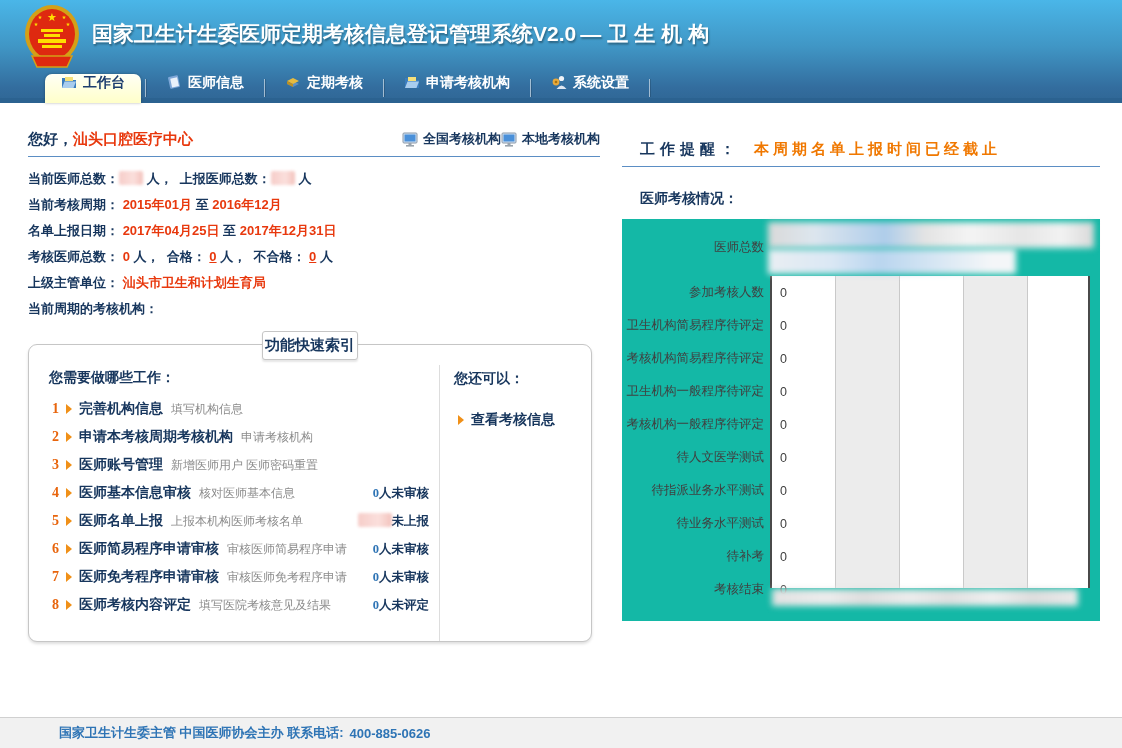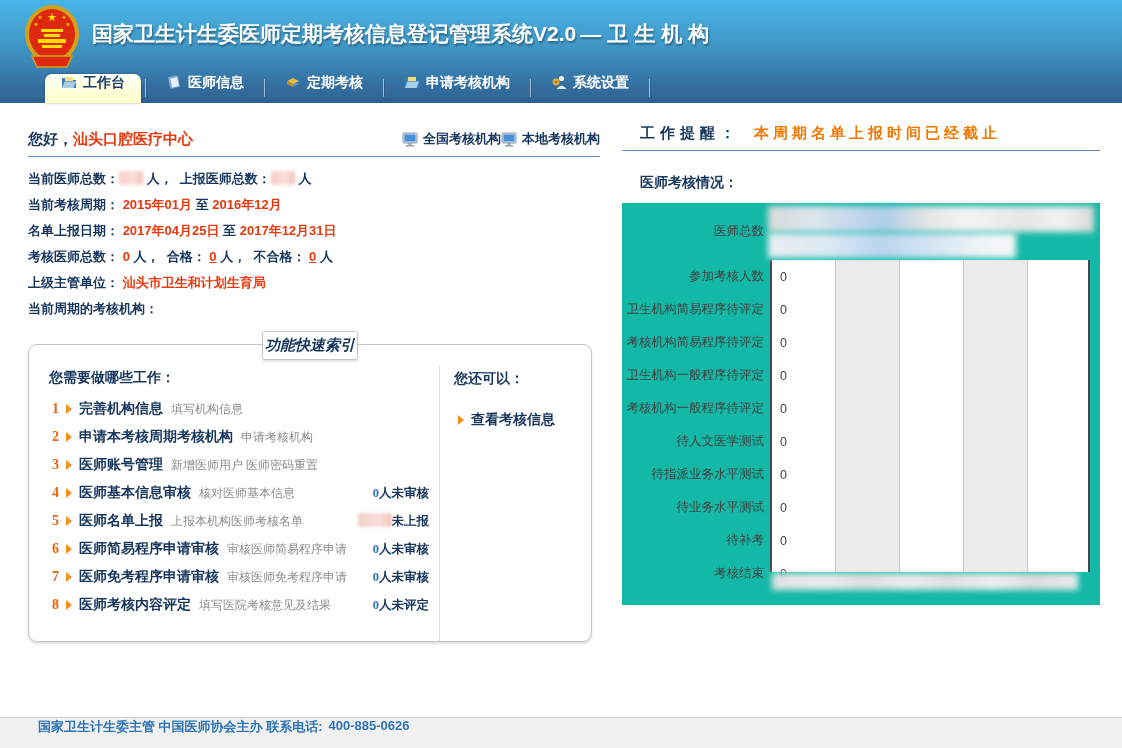--- a/index.html
+++ b/index.html
@@ -40,38 +40,38 @@
   .redlink { color:#e8380d; text-decoration:underline; cursor:pointer; }
   .redact-pink { display:inline-block; width:24px; height:14px; border-radius:2px; vertical-align:-2px;
     background:linear-gradient(90deg,#f6cdc9,#fbdfdc 60%,#f3c3bd); filter:blur(1.5px); }
   .redact-pink.w34 { width:34px; }
 
   
   .qpanel { position:relative; margin-top:22px; width:564px; height:298px;
     border:1px solid #c6c6c6; border-radius:9px; box-shadow:0 2px 3px rgba(0,0,0,.13); background:#fff; }
   .qpanel-title { position:absolute; top:-14px; left:50%; transform:translateX(-50%);
     background:#fff; border:1px solid #c6c6c6; border-radius:3px; padding:4px 2px;
-    font-size:15px; font-weight:bold; color:#17365d; box-shadow:0 2px 2px rgba(0,0,0,.10); white-space:nowrap;font-style:italic; }
+    font-size:15px; font-weight:bold; color:#17365d; box-shadow:0 2px 2px rgba(0,0,0,.10); white-space:nowrap; }
   .qpanel-cols { display:flex; height:100%; padding-top:20px; }
   .qcol-left { flex:1; padding:0 10px 0 20px;font-family:Liberation Serif, serif; }
   .qcol-right { width:152px; border-left:1px solid #ddd; padding:0 0 0 14px; }
   .qhead { font-size:14px; font-weight:bold; color:#17365d; height:30px; line-height:26px; }
   .qitem { display:flex; align-items:center; height:28px; cursor:pointer; }
   .qnum { color:#e8650d; font-weight:bold; font-size:14px; width:13px; text-align:center; }
   .tri { width:0; height:0; border-left:6px solid #f09018; border-top:5px solid transparent; border-bottom:5px solid transparent; margin:0 7px 0 4px; }
   .qtitle { font-size:14px; font-weight:bold; color:#17365d; margin-right:8px; white-space:nowrap; }
   .qdesc { font-size:12px; color:#8c8c8c; flex:1; white-space:nowrap; overflow:hidden; }
   .qstatus { font-size:12.5px; font-weight:bold; color:#17365d; white-space:nowrap; }
   .qstatus .n0 { color:#2e74b5; }
   .qlink-row { display:flex; align-items:center; margin-top:16px; cursor:pointer; }
   .qlink { font-size:14px; font-weight:bold; color:#17365d; }
 
   
   .right-pane { position:absolute; left:622px; top:0; width:478px; }
-  .reminder { margin-top:20px; margin-left:18px; height:20px; display:flex; gap:14px; align-items:center; white-space:nowrap; }
+  .reminder { margin-top:36px; margin-left:18px; height:20px; display:flex; gap:14px; align-items:center; white-space:nowrap; }
   .rem-label { font-size:15px; font-weight:bold; color:#17365d; letter-spacing:5px; }
   .rem-text { font-size:15px; font-weight:bold; color:#f07800; letter-spacing:4px; }
   .rhr { border:none; border-top:1px solid #5b8ec4; margin-top:7px; }
   .chart-title { margin-top:23px; margin-left:18px; font-size:14px; font-weight:bold; color:#17365d; }
 
   .chart-panel { position:relative; margin-top:11px; width:478px; height:402px; background:#14b8a6;text-decoration:underline; }
   .plot-area { position:absolute; left:148px; top:57px; width:320px; height:312px;
     border-left:2px solid #4a4a4a; border-right:2px solid #4a4a4a;
     background:linear-gradient(90deg,#fff 0 64px,#ececec 64px 128px,#fff 128px 192px,#ececec 192px 256px,#fff 256px 320px); }
   .gridline { position:absolute; top:0; bottom:0; width:1px; background:#c9c9c9; }
@@ -82,21 +82,21 @@
   .cvalue { padding-left:16px; font-size:12.5px; color:#404040; }
   .blur-band1 { position:absolute; left:146px; top:3px; width:326px; height:26px; filter:blur(3px); z-index:1;
     background:linear-gradient(90deg,#d9d9d9,#dde6ee 14%,#c4d8ec 26%,#aecdea 36%,#e3e3e3 48%,#f4f4f4 62%,#e6e6e6 78%,#f2f2f2 90%,#d9d9d9 100%); }
   .blur-band2 { position:absolute; left:146px; top:30px; width:248px; height:25px; filter:blur(3px); z-index:1;
     background:linear-gradient(90deg,#e9eef3,#dbe8f4 25%,#b9d5ef 45%,#cfe2f2 62%,#f4f6f8 90%); }
   .blur-axis { position:absolute; left:150px; top:370px; width:306px; height:17px; filter:blur(3px); z-index:3;
     background:linear-gradient(90deg,#e2e2e2,#ececec 18%,#dedede 30%,#ececec 45%,#e0e0e0 58%,#efefef 72%,#dddddd 85%,#eaeaea 100%); }
 
   
   .footer { position:absolute; left:0; bottom:0; width:100%; height:31px; background:#f1f1f1;
-    border-top:1px solid #d0d0d0; display:flex; align-items:flex-start; padding-left:38px; gap:6px; }
+    border-top:1px solid #d0d0d0; display:flex; align-items:center; padding-left:59px; gap:6px; }
   .footer-text, .footer-phone { font-size:13px; font-weight:bold; color:#2e74b5; white-space:nowrap; }
 </style>
 </head>
 <body>
 
 <div id="app">
 
   <div class="header">
     <svg class="emblem" viewBox="0 0 56 66">
       <ellipse cx="28" cy="30" rx="27" ry="29" fill="#d4a017"></ellipse>

